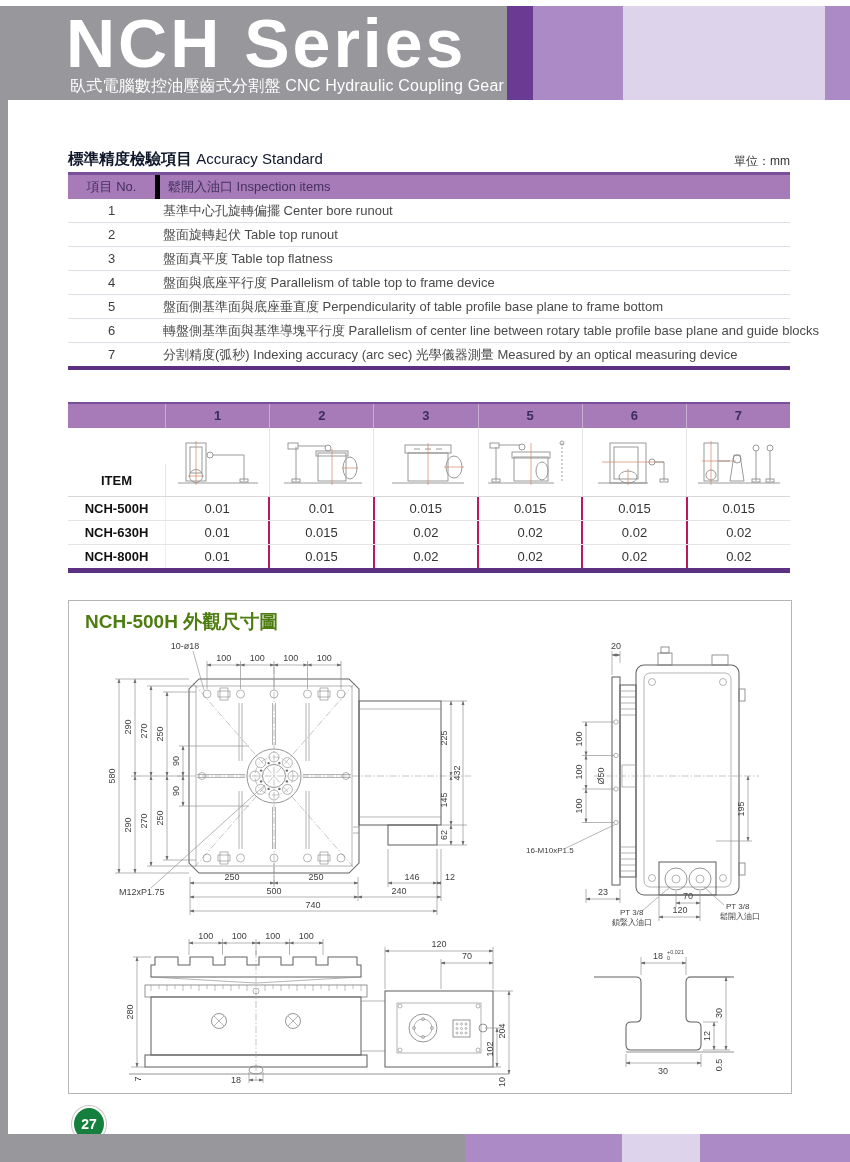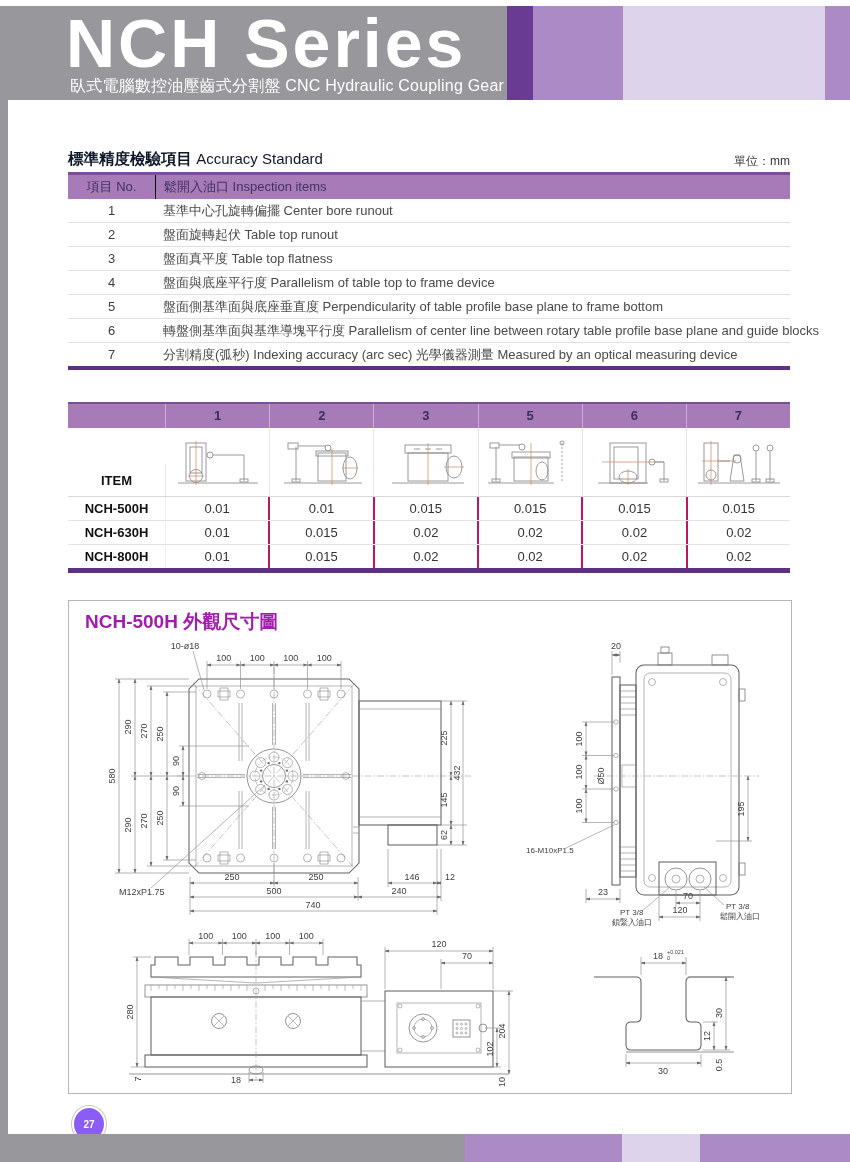--- a/index.html
+++ b/index.html
@@ -11,21 +11,21 @@
   .hdr-sub{position:absolute;left:70px;bottom:3px;color:#fff;font-size:16px;white-space:nowrap;letter-spacing:.2px;}
   .band{position:absolute;top:0;height:94px;}
   .left-strip{position:absolute;left:0;top:100px;width:8px;height:1062px;background:#98979b;}
   
   .acc{position:absolute;left:68px;top:148px;width:722px;}
   .acc-titlebar{display:flex;justify-content:space-between;align-items:flex-end;height:22px;margin-bottom:2px;}
   .acc-title{font-size:15px;color:#0f172a;}
   .acc-title b{font-size:15.5px;}
   .acc-unit{font-size:12px;color:#333;}
   .acc-head{display:flex;background:#a77ab8;border-top:3px solid #7a4f9a;height:24px;line-height:24px;color:#44315f;font-size:13px;}
-  .acc-head .c1{flex:0 0 87px;text-align:center;border-right:1px solid #000000;}
+  .acc-head .c1{flex:0 0 87px;text-align:center;border-right:5px solid #000000;}
   .acc-head .c2{flex:1;padding-left:8px;}
   .acc-row{display:flex;height:23px;line-height:23px;border-bottom:1px solid #e0dde4;font-size:13px;color:#4a4a4a;}
   .acc-row .c1{flex:0 0 87px;text-align:center;color:#3d3d3d;}
   .acc-row .c2{flex:1;padding-left:8px;white-space:nowrap;}
   .darkbar{height:4px;background:#5c3182;}
   
   .mtx{position:absolute;left:68px;top:402px;width:722px;}
   .mtx-head{display:flex;background:#a77ab8;border-top:2px solid #7a4f9a;height:24px;line-height:24px;font-size:13px;font-weight:bold;color:#3d2d5c;}
   .mtx-head .c0{flex:0 0 97px;border-right:1px solid #c9aed4;}
   .mtx-head .cn{flex:1;text-align:center;border-right:1px solid #c9aed4;}
@@ -34,33 +34,33 @@
   .mtx-iconrow .c0{flex:0 0 97px;display:flex;align-items:center;justify-content:center;font-weight:bold;font-size:13px;color:#111;border-right:1px solid #e4e4e4;margin-top:36px;}
   .mtx-iconrow .cn{flex:1;display:flex;align-items:center;justify-content:center;border-right:1px solid #e4e4e4;}
   .mtx-iconrow .cn:last-child{border-right:none;}
   .mtx-row{display:flex;height:23px;line-height:23px;font-size:13px;border-bottom:1px solid #e4e4e4;}
   .mtx-row .c0{flex:0 0 97px;text-align:center;font-weight:bold;color:#111;border-right:1px solid #eee;}
   .mtx-row .cn{flex:1;text-align:center;color:#333;border-right:2px solid #be185d;}
   .mtx-row .cn:last-child{border-right:none;}
   .mtx .darkbar{height:5px;}
   
   .draw{position:absolute;left:68px;top:600px;width:722px;height:492px;border:1px solid #b5b5b5;background:#fff;}
-  .draw-title{position:absolute;left:16px;top:8px;font-size:19px;font-weight:bold;color:#a21caf;}
+  .draw-title{position:absolute;left:16px;top:8px;font-size:19px;font-weight:bold;color:#4d7c0f;}
   
   .ol{stroke:#636363;fill:none;stroke-width:1.05;}
   .ol2{stroke:#7a7a7a;fill:none;stroke-width:.8;}
   .tl{stroke:#8d8d8d;fill:none;stroke-width:.65;}
   .cl{stroke:#a0a0a0;fill:none;stroke-width:.6;stroke-dasharray:7 2 1.5 2;}
   .dim{font-size:9px;fill:#3e3e3e;}
   .dims{font-size:8px;fill:#3e3e3e;}
   .tol{font-size:5.5px;fill:#3e3e3e;}
   .org{stroke:#d4845f;fill:none;stroke-width:.7;}
   .ic{stroke:#8f8f8f;fill:none;stroke-width:.9;}
   
-  .pgnum{position:absolute;left:72px;top:1106px;width:30px;height:32px;background:#8b5cf6;border:2px solid #fff;border-radius:50%;box-shadow:0 0 0 1px #c6c6c6;color:#fff;font-weight:bold;font-size:10px;display:flex;align-items:center;justify-content:center;}
+  .pgnum{position:absolute;left:72px;top:1106px;width:30px;height:32px;background:#15803d;border:2px solid #fff;border-radius:50%;box-shadow:0 0 0 1px #c6c6c6;color:#fff;font-weight:bold;font-size:14px;display:flex;align-items:center;justify-content:center;}
   .fbar{position:absolute;top:1134px;height:28px;}
 </style>
 </head>
 <body>
 
 <svg width="0" height="0" style="position:absolute">
   <defs>
     <marker id="ar" viewBox="0 0 10 10" refX="9" refY="5" markerWidth="7" markerHeight="7" orient="auto-start-reverse">
       <path d="M0,1.8 L10,5 L0,8.2 Z" fill="#6d6d6d"></path>
     </marker>

